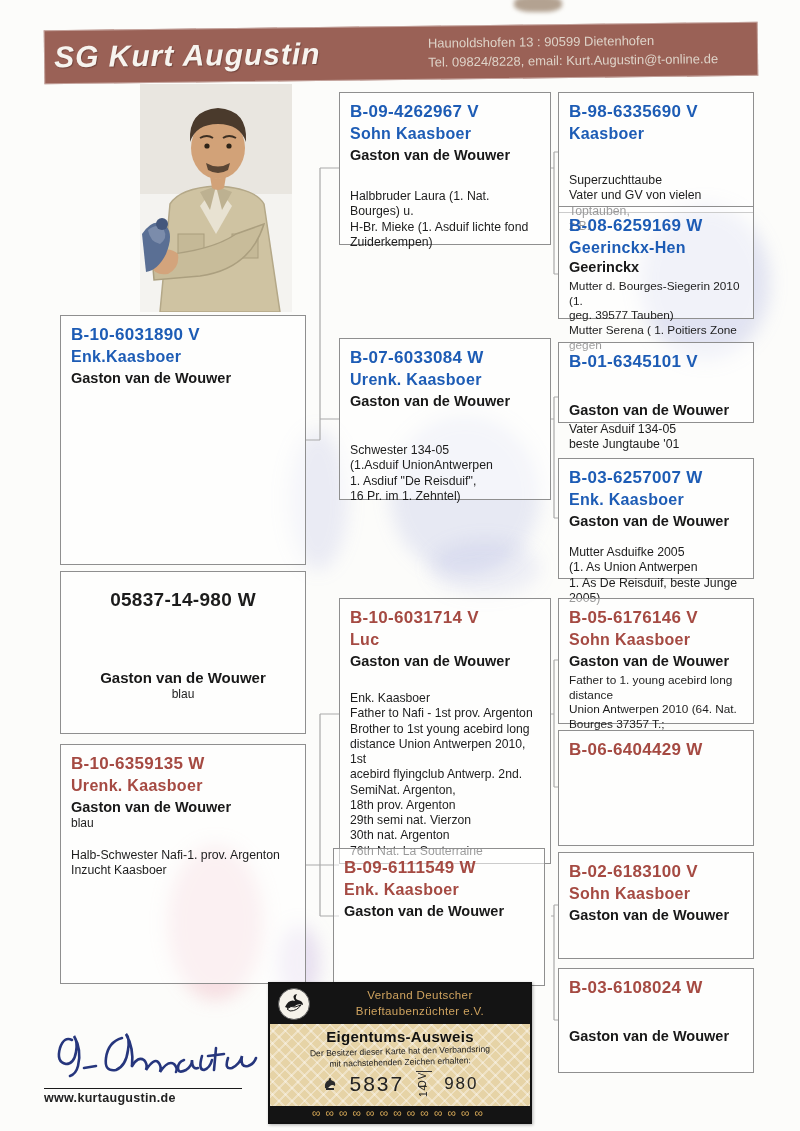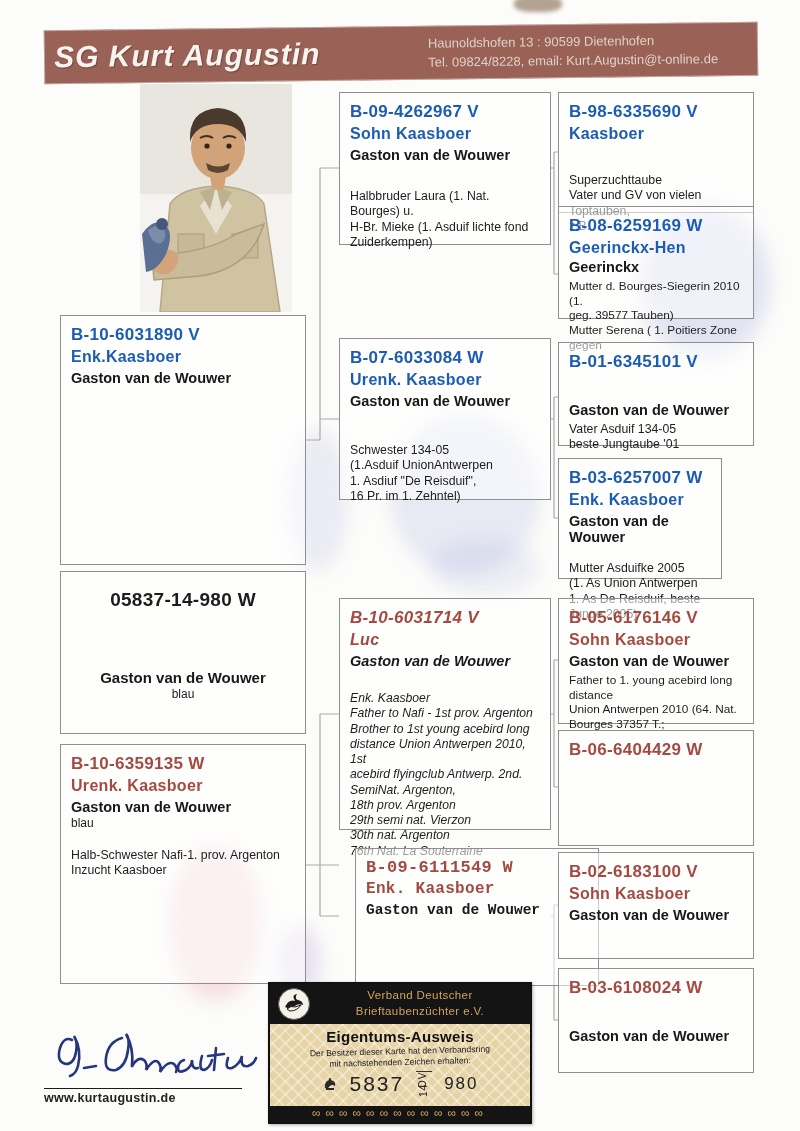--- a/index.html
+++ b/index.html
@@ -53,32 +53,32 @@
   .g1-1 { left:60px;  top:315px; width:246px; height:250px; }
   .g1-2 { left:60px;  top:571px; width:246px; height:163px; text-align:center; }
   .g1-2 .pid { margin-top:8px; font-size:19px; }
   .g1-2 .pbreeder { margin-top:58px; font-size:15px; }
   .g1-3 { left:60px;  top:744px; width:246px; height:240px; }
   .g1-3 .pnotes { margin-top:18px; }
   .g2-1 { left:339px; top:92px;  width:212px; height:153px; }
   .g2-1 .pnotes { margin-top:26px; }
   .g2-2 { left:339px; top:338px; width:212px; height:162px; }
   .g2-2 .pnotes { margin-top:34px; }
-  .g2-3 { left:339px; top:598px; width:212px; height:232px;font-style:italic; }
+  .g2-3 { left:339px; top:598px; width:212px; height:266px; }
   .g2-3 .pnotes { margin-top:22px; font-size:12.2px; }
-  .g2-4 { left:355px; top:848px; width:244px; height:138px;font-family:Liberation Mono, monospace; }
+  .g2-4 { left:333px; top:848px; width:212px; height:138px; }
   .g3-1 { left:558px; top:92px;  width:196px; height:121px; }
   .g3-1 .pnotes { margin-top:30px; }
   .g3-2 { left:558px; top:206px; width:196px; height:113px; }
   .g3-2 .pnotes { margin-top:4px; font-size:11.8px; }
   .g3-2 .pbreeder { margin-top:2px; }
-  .g3-3 { left:558px; top:342px; width:196px; height:104px; }
+  .g3-3 { left:558px; top:342px; width:196px; height:81px; }
   .g3-3 .pbreeder { margin-top:30px; }
   .g3-3 .pnotes { margin-top:4px; }
-  .g3-4 { left:558px; top:458px; width:164px; height:121px; }
+  .g3-4 { left:558px; top:458px; width:196px; height:121px; }
   .g3-4 .pnotes { margin-top:16px; }
   .g3-5 { left:558px; top:598px; width:196px; height:126px; }
   .g3-5 .pnotes { margin-top:4px; font-size:11.8px; }
   .g3-6 { left:558px; top:730px; width:196px; height:116px; }
   .g3-6 .pnotes { margin-top:56px; }
   .g3-7 { left:558px; top:852px; width:196px; height:107px; }
   .g3-8 { left:558px; top:968px; width:196px; height:105px; }
   .g3-8 .pbreeder { margin-top:30px; }
   
   .photo { position:absolute; left:140px; top:84px; width:152px; height:228px; }

